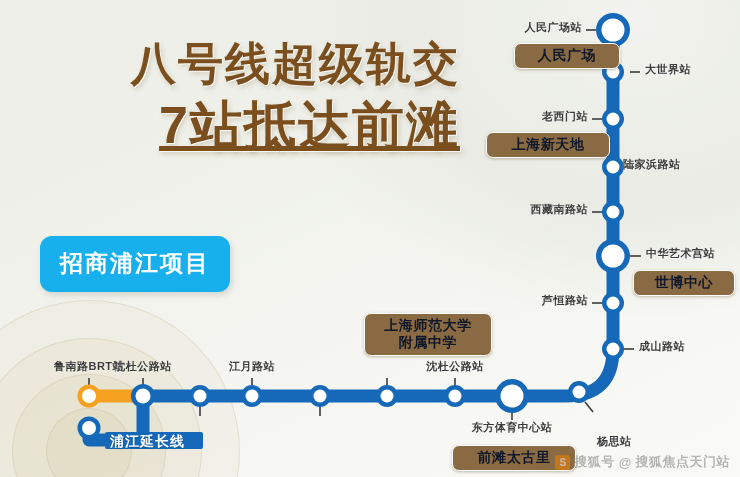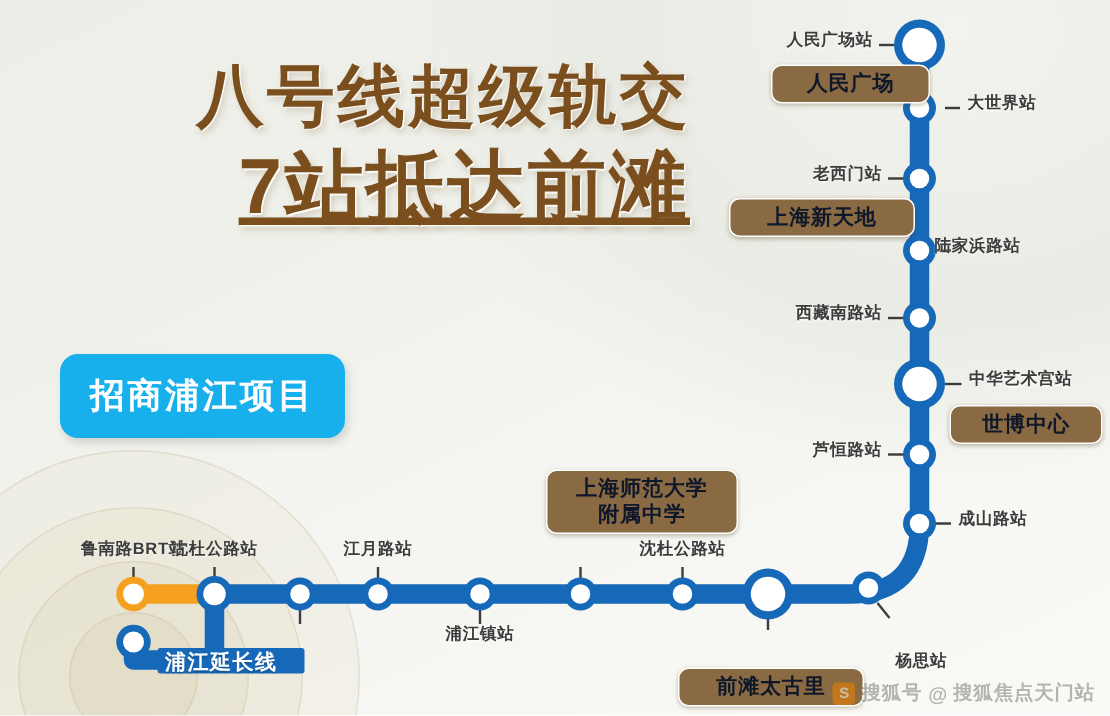--- a/index.html
+++ b/index.html
@@ -264,22 +264,22 @@
 
   <div class="st-label left" style="left:486px; top:21px;  width:96px;">人民广场站</div>
   <div class="st-label right" style="left:645px; top:63px;">大世界站</div>
   <div class="st-label left" style="left:492px; top:110px; width:96px;">老西门站</div>
   <div class="st-label right" style="left:623px; top:158px;">陆家浜路站</div>
   <div class="st-label left" style="left:477px; top:203px; width:111px;">西藏南路站</div>
   <div class="st-label right" style="left:646px; top:247px;">中华艺术宫站</div>
   <div class="st-label left" style="left:492px; top:294px; width:96px;">芦恒路站</div>
   <div class="st-label right" style="left:639px; top:340px;">成山路站</div>
   <div class="st-label right" style="left:597px; top:404px;margin-top:31px;">杨思站</div>
+  <div class="st-label center" style="left:437px; top:421px; width:150px;">东方体育中心站</div>
   <div class="st-label center" style="left:400px; top:360px; width:110px;">沈杜公路站</div>
-  <div class="st-label center" style="left:273px; top:417px; width:94px;">浦江镇站</div>
   <div class="st-label center" style="left:205px; top:360px; width:94px;">江月路站</div>
   <div class="st-label center" style="left:88px;  top:360px; width:110px;">沈杜公路站</div>
   <div class="st-label center" style="left:19px;  top:360px; width:140px;">鲁南路BRT站</div>
 
   <div class="lm-badge" style="left:514px; top:43px;  width:86px;">人民广场</div>
   <div class="lm-badge" style="left:486px; top:132px; width:104px;">上海新天地</div>
   <div class="lm-badge" style="left:633px; top:270px; width:82px;">世博中心</div>
   <div class="lm-badge" style="left:364px; top:313px; width:108px; white-space:pre-line;">上海师范大学
 附属中学</div>
   <div class="lm-badge" style="left:452px; top:445px; width:104px;">前滩太古里</div>

